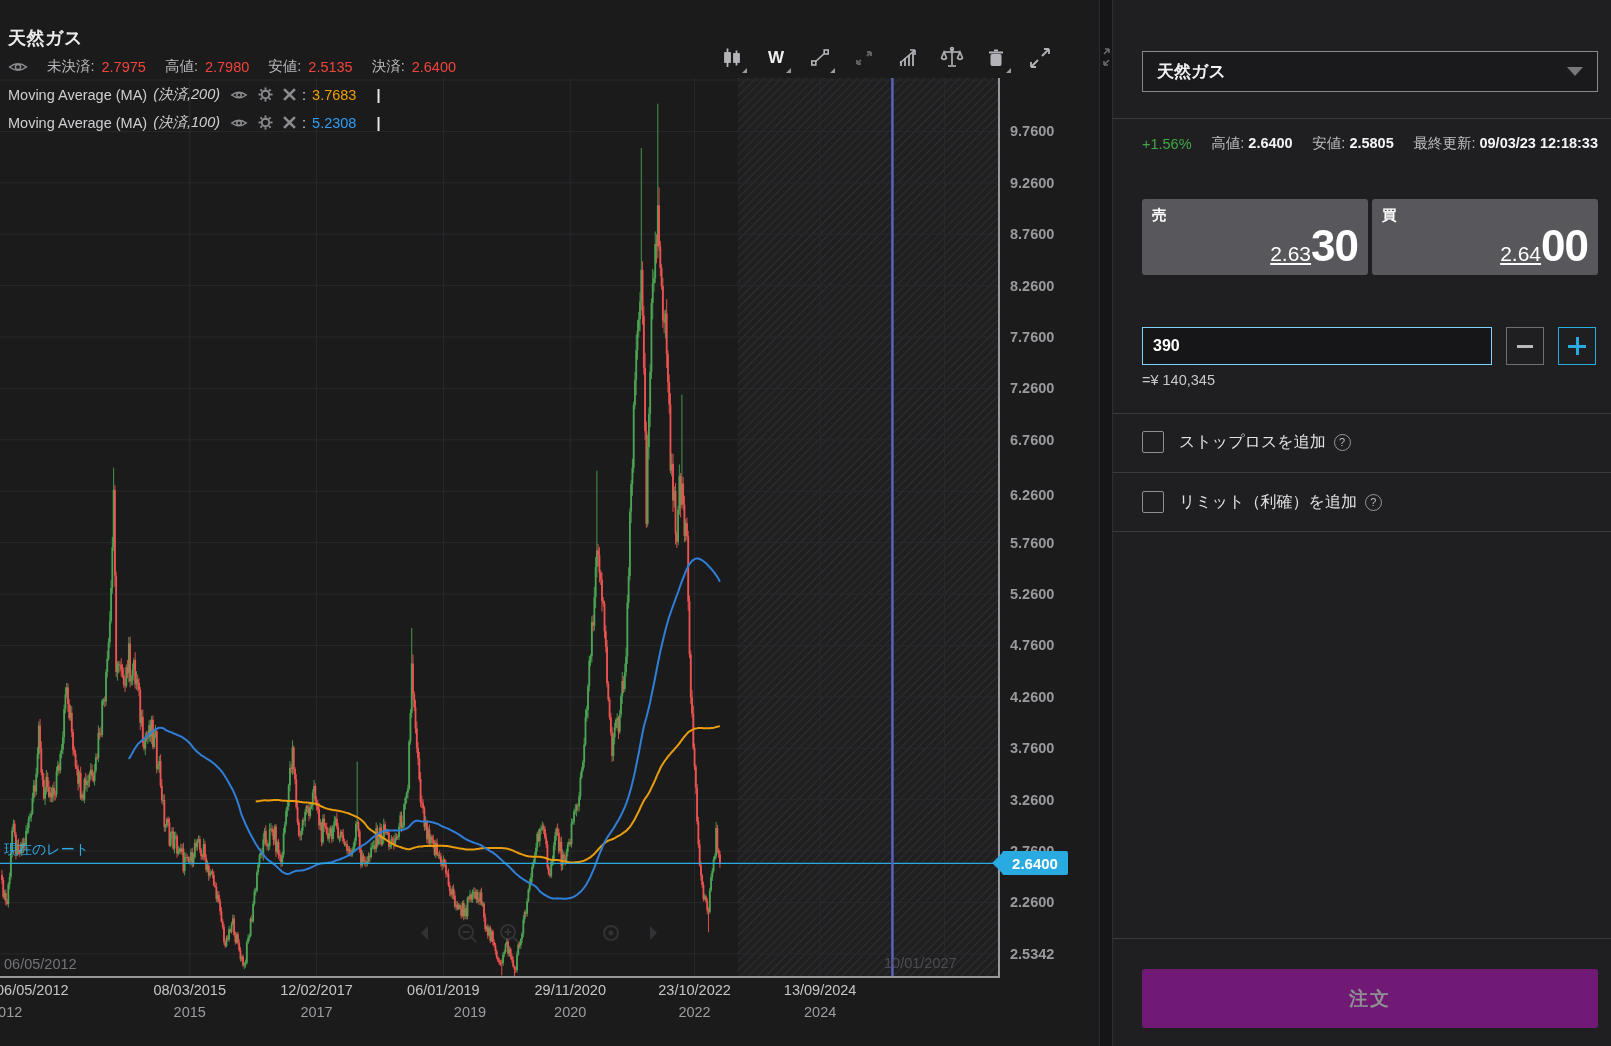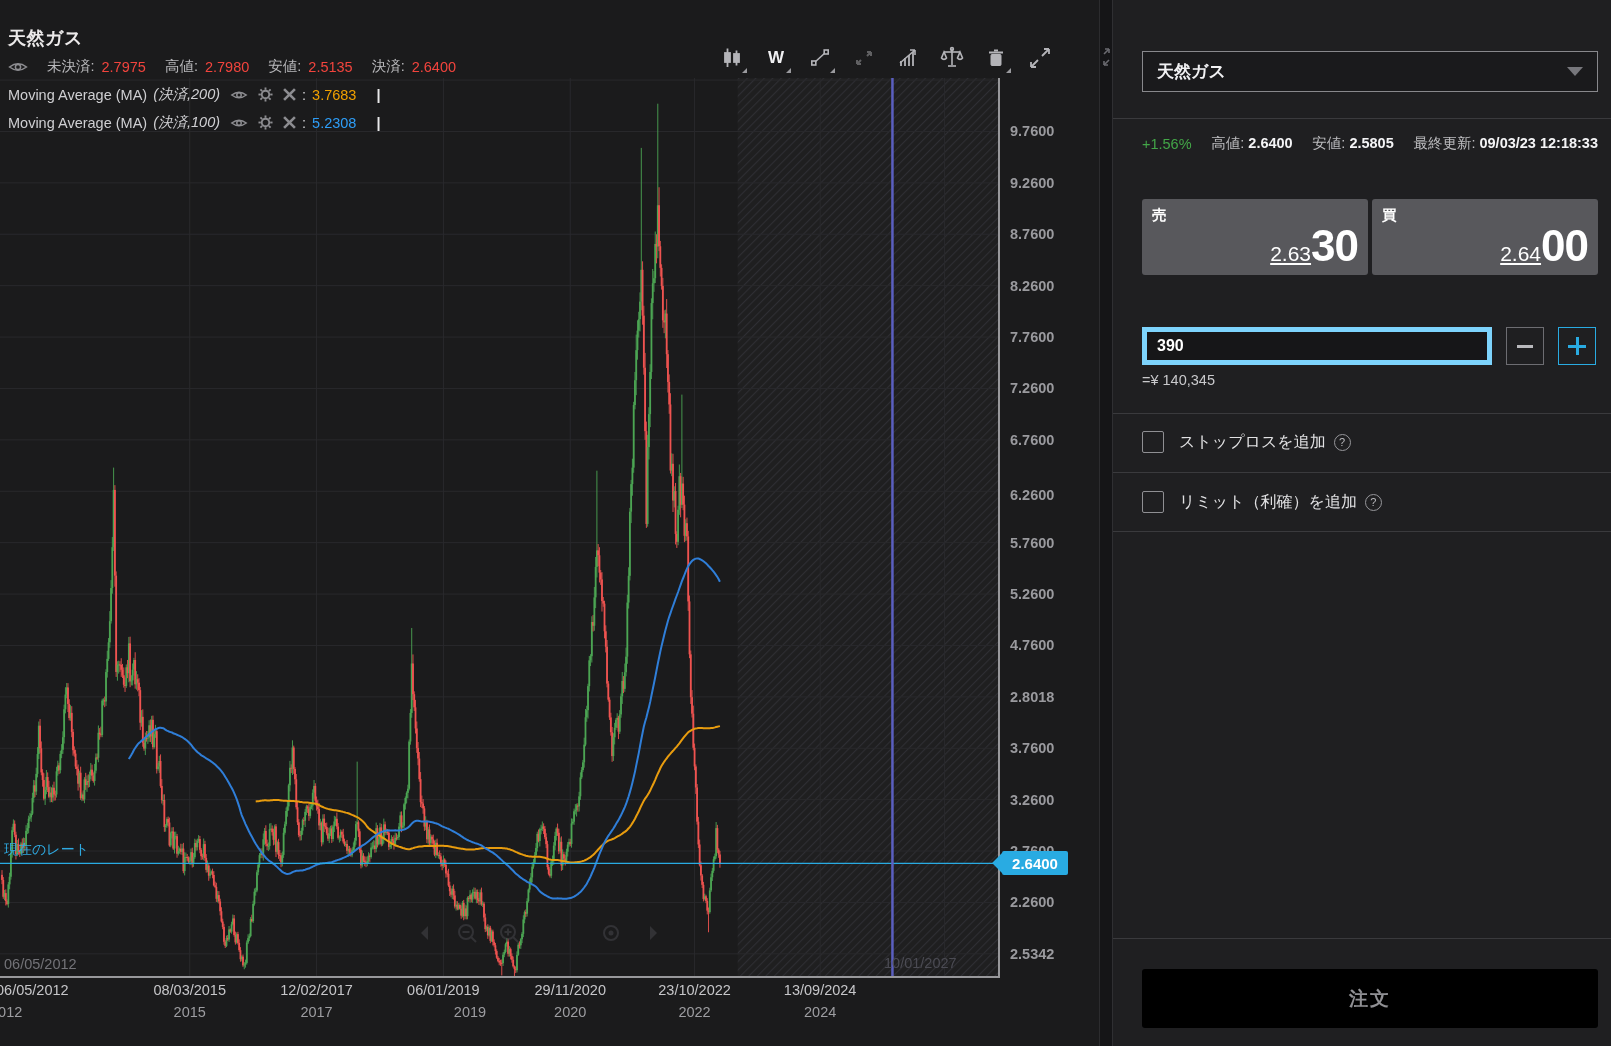--- a/index.html
+++ b/index.html
@@ -60,35 +60,35 @@
   #stats-row b { color:#f4f4f6; font-weight:bold; }
   #deal-btns { position:absolute; left:29px; top:199px; width:456px; height:76px; display:flex; gap:4px; }
   .deal-btn { flex:1; background:#58585c; border-radius:3px; position:relative; cursor:pointer; padding:7px 10px; }
   .deal-btn .side { font-size:14.5px; font-weight:bold; color:#ffffff; }
   .deal-btn .px { position:absolute; right:10px; bottom:4px; display:flex; align-items:baseline; color:#ffffff; }
   .deal-btn .px-small { font-size:21px;text-decoration:underline; }
   .deal-btn .px-big { font-size:44px; font-weight:bold; letter-spacing:-1px;text-align:right; }
   .q-icon { display:inline-flex; align-items:center; justify-content:center; width:17px; height:17px; border:1px solid #96969a; border-radius:50%;
     font-size:11px; color:#b9b9bd; margin-left:8px; vertical-align:-3px; }
   #qty-row { position:absolute; left:29px; top:327px; width:456px; height:38px; display:flex; align-items:center; }
-  #qty-input { width:350px; height:38px; background:#161618; border:5px solid #7dd3fc; color:#fff; font-weight:bold; font-size:16px;
+  #qty-input { width:350px; height:38px; background:#161618; border:1px solid #7dd3fc; color:#fff; font-weight:bold; font-size:16px;
     padding:0 10px; font-family:"Liberation Sans",sans-serif; outline:none; }
   .step-btn { width:38px; height:38px; margin-left:14px; display:flex; align-items:center; justify-content:center; cursor:pointer; background:transparent; }
   #minus-btn { border:1px solid #6d6d72; }
   #plus-btn { border:1px solid #29abe2; }
   .minus-glyph { width:16px; height:3px; background:#b9b9bd; }
   .plus-glyph { position:relative; width:18px; height:18px; }
   .plus-glyph::before,.plus-glyph::after { content:""; position:absolute; background:#29abe2; }
   .plus-glyph::before { left:0; top:7.5px; width:18px; height:3px; }
   .plus-glyph::after { left:7.5px; top:0; width:3px; height:18px; }
   .equiv { position:absolute; left:29px; top:372px; font-size:14.5px; color:#c9c9cc; }
   .cb-row { position:absolute; left:29px; display:flex; align-items:center; cursor:pointer; }
   .checkbox { width:22px; height:22px; border:1px solid #8f8f93; border-radius:2px; background:transparent; }
   .cb-label { margin-left:15px; font-size:16px; color:#e2e2e4; }
-  #order-btn { position:absolute; left:29px; top:969px; width:456px; height:59px; background:#000000; border:none; border-radius:3px;
+  #order-btn { position:absolute; left:29px; top:969px; width:456px; height:59px; background:#701a75; border:none; border-radius:3px;
     color:#909094; font-size:19px; font-weight:bold; letter-spacing:2px; cursor:default; font-family:"Liberation Sans",sans-serif; }
 </style>
 </head>
 <body>
 
 <div id="chart-pane">
 
   <div class="legend chart-title">天然ガス</div>
 
   <div class="legend quote-row" style="top:57px">
@@ -1471,21 +1471,21 @@
     <div class="ytick" style="top: 174.854px;">9.2600</div>
     <div class="ytick" style="top: 226.254px;">8.7600</div>
     <div class="ytick" style="top: 277.653px;">8.2600</div>
     <div class="ytick" style="top: 329.052px;">7.7600</div>
     <div class="ytick" style="top: 380.451px;">7.2600</div>
     <div class="ytick" style="top: 431.85px;">6.7600</div>
     <div class="ytick" style="top: 487px;">6.2600</div>
     <div class="ytick" style="top: 534.649px;">5.7600</div>
     <div class="ytick" style="top: 586.048px;">5.2600</div>
     <div class="ytick" style="top: 637.447px;">4.7600</div>
-    <div class="ytick" style="top: 688.846px;">2.8018</div>
+    <div class="ytick" style="top: 688.846px;">4.2600</div>
     <div class="ytick" style="top: 740.246px;">3.7600</div>
     <div class="ytick" style="top: 791.645px;">3.2600</div>
     <div class="ytick" style="top: 843.044px;">2.7600</div>
     <div class="ytick" style="top: 894.443px;">2.2600</div>
     <div class="ytick" style="top: 945.842px;">2.5342</div>
     <div class="xtick-date no-center" style="left: -4px;">06/05/2012</div>
     <div class="xtick-year no-center" style="left: -10px;">2012</div>
     <div class="xtick-date" style="left: 189.73px;">08/03/2015</div>
     <div class="xtick-year" style="left: 189.73px;">2015</div>
     <div class="xtick-date" style="left: 316.575px;">12/02/2017</div>

